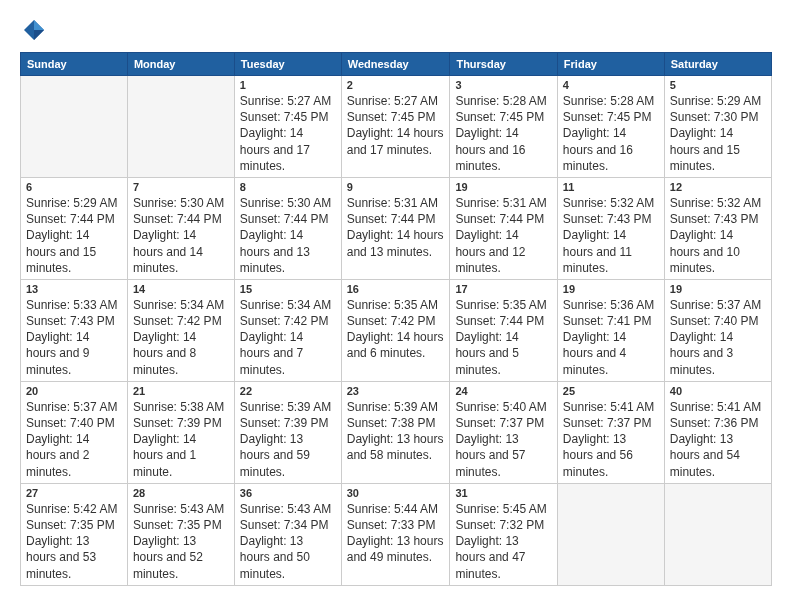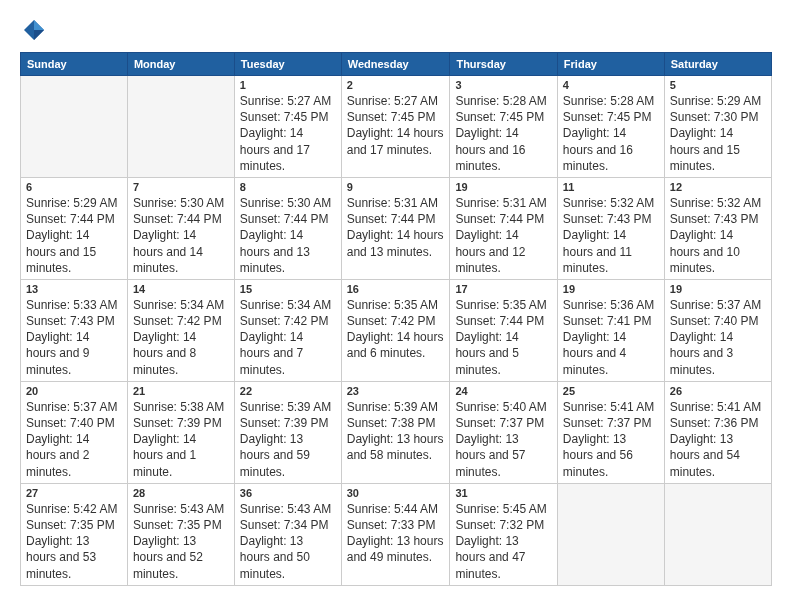--- a/index.html
+++ b/index.html
@@ -283,21 +283,21 @@
 Sunset: 7:37 PM
 Daylight: 13 hours and 57 minutes.</div>
           </td>
           <td>
             <span class="day-num">25</span>
             <div class="day-info">Sunrise: 5:41 AM
 Sunset: 7:37 PM
 Daylight: 13 hours and 56 minutes.</div>
           </td>
           <td>
-            <span class="day-num">26</span>
+            <span class="day-num">40</span>
             <div class="day-info">Sunrise: 5:41 AM
 Sunset: 7:36 PM
 Daylight: 13 hours and 54 minutes.</div>
           </td>
         </tr>
         <tr>
           <td>
             <span class="day-num">27</span>
             <div class="day-info">Sunrise: 5:42 AM
 Sunset: 7:35 PM

